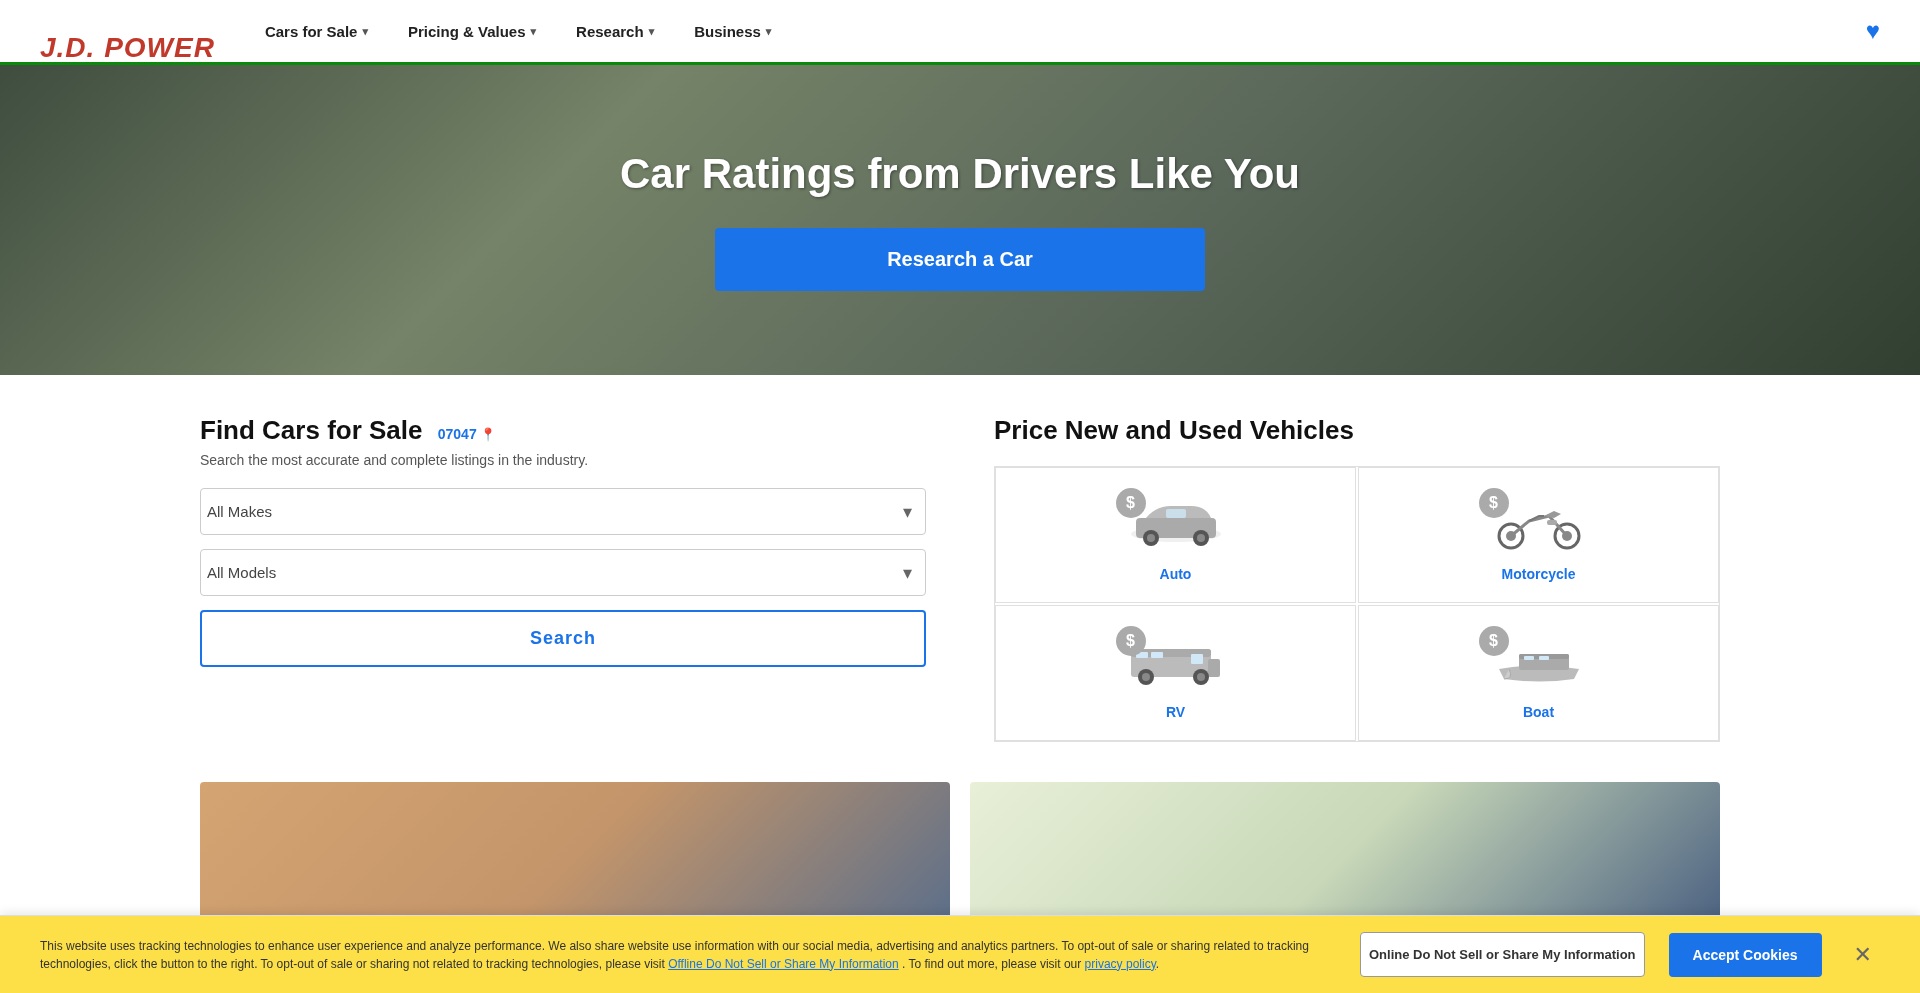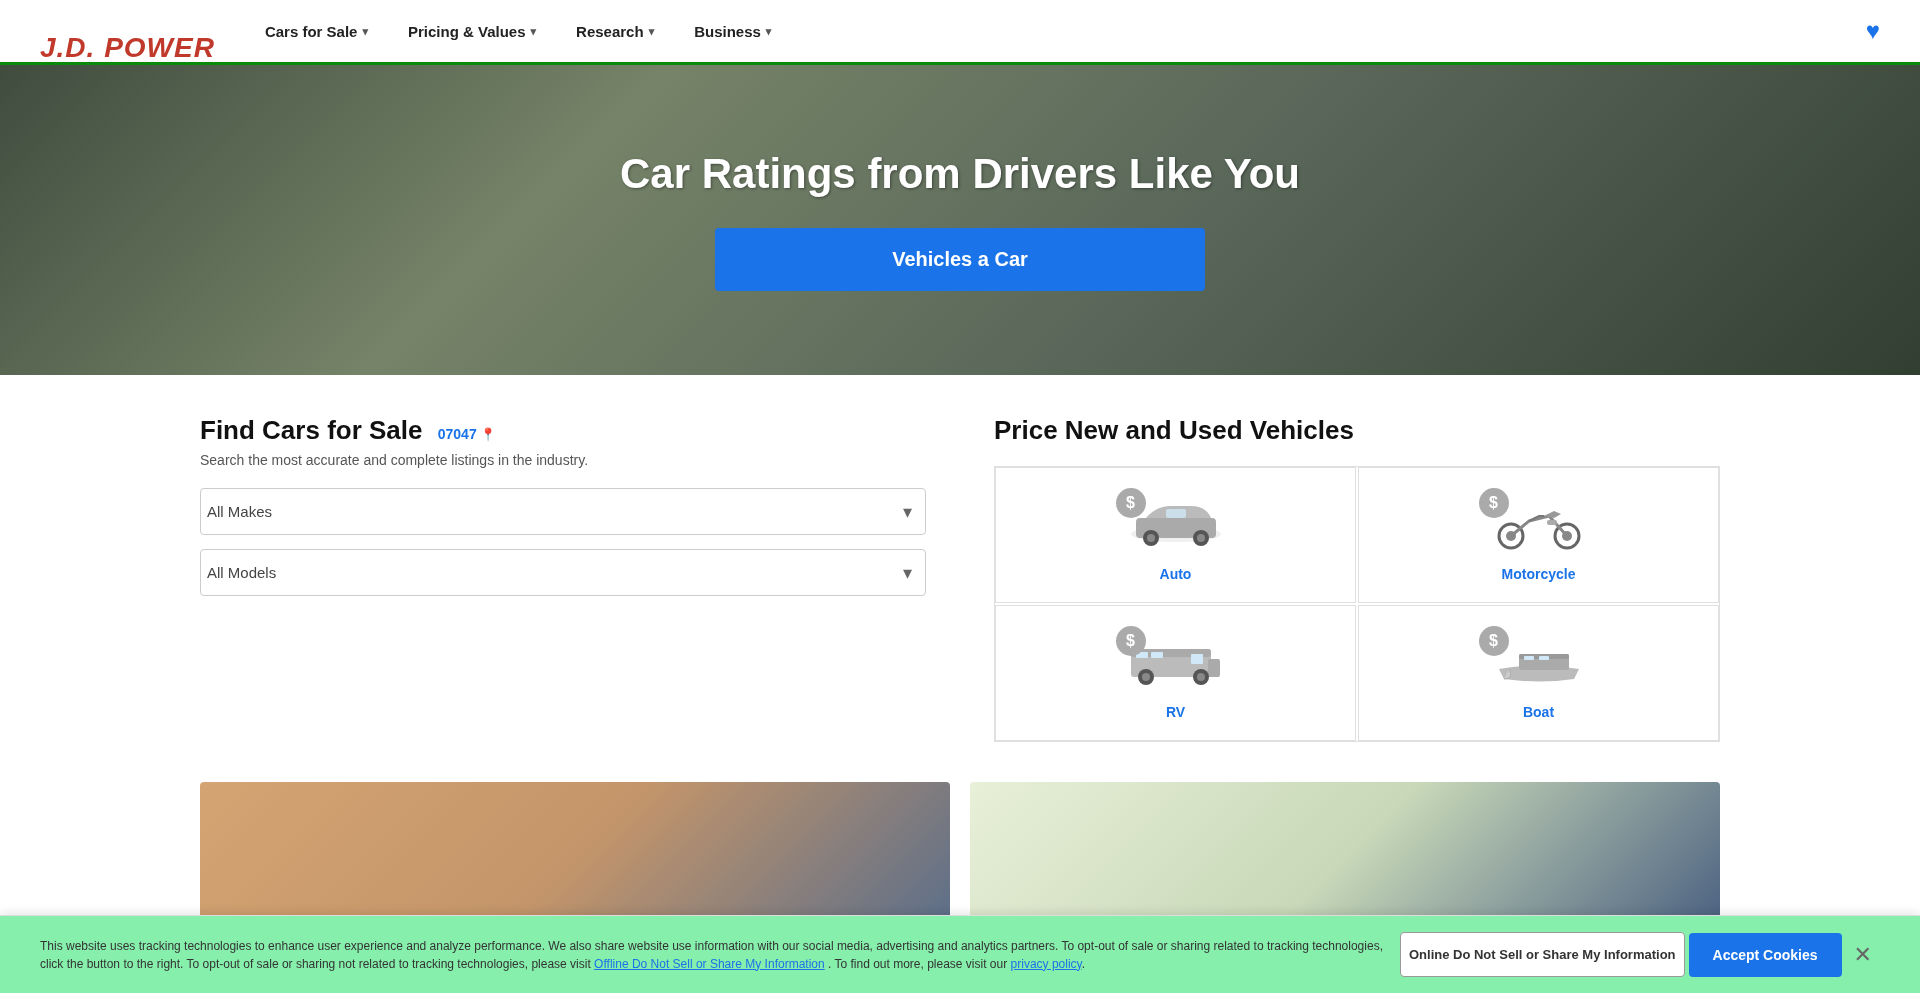--- a/index.html
+++ b/index.html
@@ -231,26 +231,26 @@
     .bottom-card-right {
       background: linear-gradient(135deg, #e8f0d8 0%, #c8d8b8 50%, #4a6080 100%);
     }
 
     
     .cookie-banner {
       position: fixed;
       bottom: 0;
       left: 0;
       right: 0;
-      background: #86efac;
+      background: #fde047;
       border-top: 1px solid #ddd;
       padding: 16px 40px;
       display: flex;
       align-items: center;
-      gap: 4px;
+      gap: 24px;
       z-index: 1000;
       box-shadow: 0 -2px 10px rgba(0,0,0,0.1);
     }
     .cookie-text {
       font-size: 12px;
       color: #333;
       flex: 1;
       line-height: 1.5;
     }
     .cookie-link {
@@ -312,21 +312,21 @@
       <span class="chevron-icon">▾</span>
     </div>
   </nav>
   <div class="header-heart">♥</div>
 </header>
 
 <section class="hero">
   <div class="hero-img-sim"></div>
   <div class="hero-content">
     <h1 class="hero-title">Car Ratings from Drivers Like You</h1>
-    <button class="hero-btn">Vehicles a Car</button>
+    <button class="hero-btn">Research a Car</button>
   </div>
 </section>
 
 <div class="main-content">
 
   <div class="find-cars">
     <h2 class="section-title">
       <span>Find Cars for Sale</span>
       <span class="zipcode-badge">
         <span>07047</span>
@@ -342,20 +342,21 @@
       <span class="select-arrow">▾</span>
     </div>
 
     <div class="select-wrapper">
       <select class="select-field">
         <option>All Models</option>
       </select>
       <span class="select-arrow">▾</span>
     </div>
 
+    <button class="search-btn">Search</button>
   </div>
 
   <div class="price-vehicles">
     <h2 class="section-title">Price New and Used Vehicles</h2>
 
     <div class="vehicle-grid">
 
       <div class="vehicle-card">
         <div class="vehicle-img-container">
           <div class="dollar-badge">$</div>

